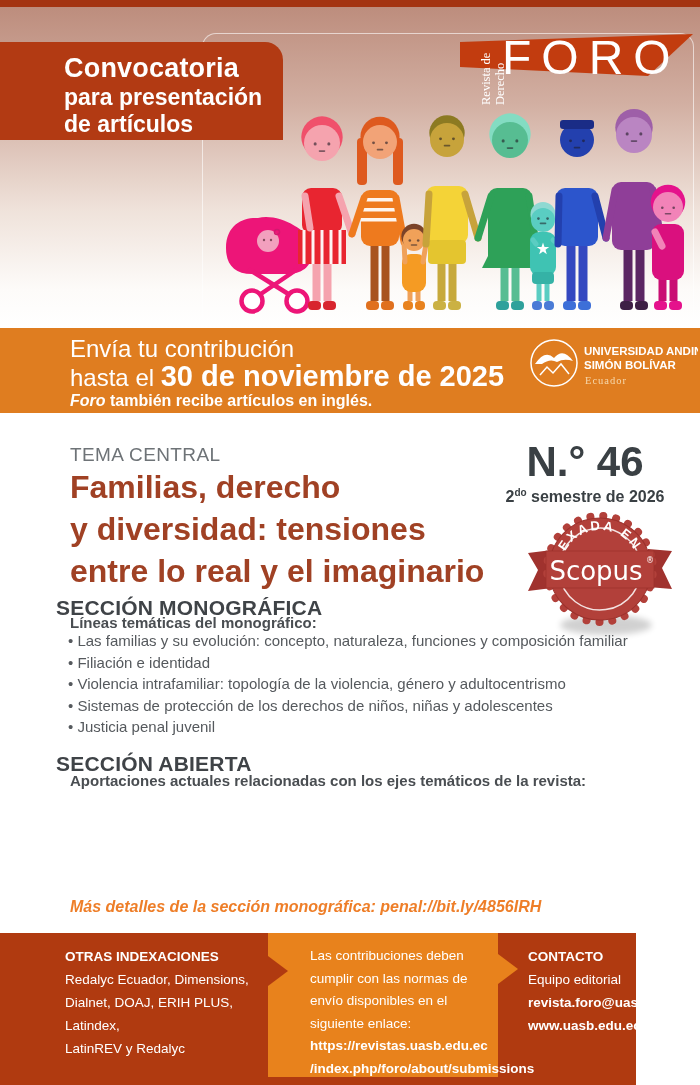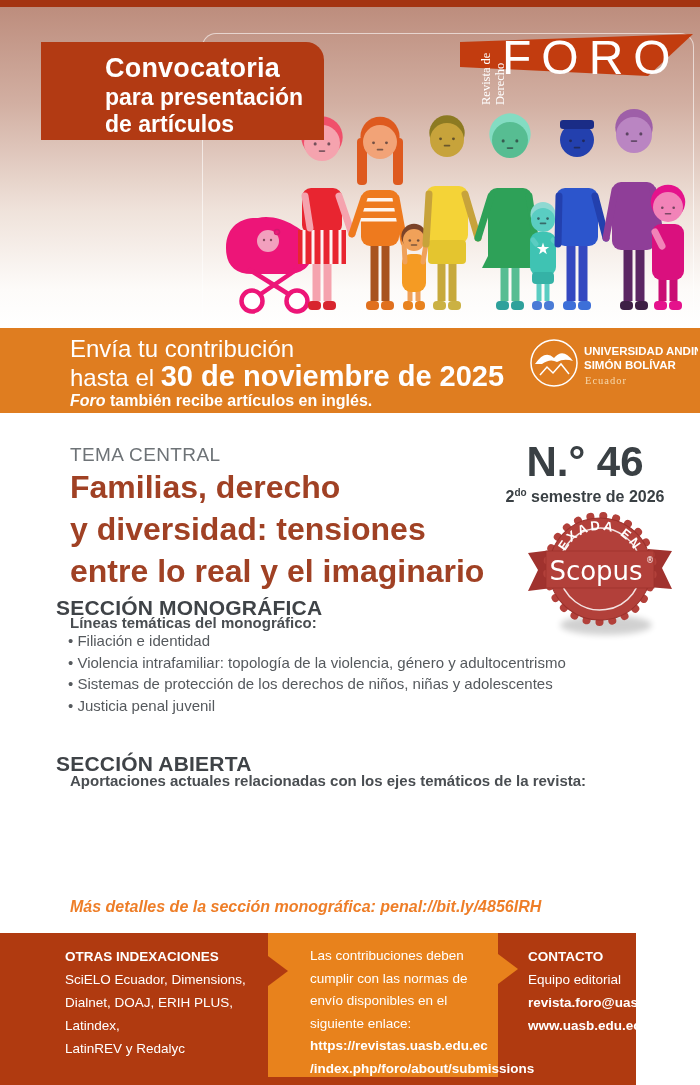--- a/index.html
+++ b/index.html
@@ -7,21 +7,21 @@
           font-family:"Liberation Sans",sans-serif;}
   
   .top-bar{position:absolute;left:0;top:0;width:700px;height:7px;background:var(--top_bar);}
   .hero{position:absolute;left:0;top:7px;width:700px;height:321px;
         background:linear-gradient(180deg,#BD8D7D 0%,#D2AFA2 30%,#EFE2DA 63%,#FDFBF9 88%,#FFFFFF 100%);}
   .frame-tr{position:absolute;left:202px;top:26px;width:490px;height:296px;
             border-top:1px solid rgba(255,255,255,.6);border-right:1px solid rgba(255,255,255,.6);
             border-left:1px solid rgba(255,255,255,.6);border-radius:14px 14px 0 0;}
   .illustration{position:absolute;left:0;top:-7px;width:700px;height:330px;}
   .conv-box{position:absolute;left:0;top:35px;width:283px;height:98px;background:var(--dark_red);
-            border-radius:0 18px 0 0;color:#fff;padding:11px 0 16px 64px;box-sizing:border-box;margin-left:41px;}
+            border-radius:0 18px 0 0;color:#fff;padding:11px 0 16px 64px;box-sizing:border-box;}
   .conv-l1{font-size:27px;font-weight:bold;letter-spacing:.2px;line-height:31px;}
   .conv-l2,.conv-l3{font-size:23px;font-weight:700;line-height:27px;}
   .foro-svg{position:absolute;left:440px;top:18px;width:260px;height:85px;}
   
   .band{position:absolute;left:0;top:328px;width:700px;height:85px;background:var(--band_orange);color:#fff;}
   .band-l1{position:absolute;left:70px;top:7px;font-size:24px;font-weight:400;}
   .band-l2{position:absolute;left:70px;top:32px;font-size:24px;font-weight:400;}
   .band-l2 .date{font-size:29px;font-weight:bold;}
   .band-l3{position:absolute;left:70px;top:64px;font-size:16px;font-weight:bold;}
   .band-l3 .it{font-style:italic;}
@@ -291,39 +291,40 @@
       </text>
     </g>
     <rect x="26" y="54" width="108" height="37" fill="#B2403A" stroke="#9C312C" stroke-width="0.75" opacity="1"></rect>
     <text x="76" y="83" text-anchor="middle" fill="#fff" font-size="26" font-family="DejaVu Sans, sans-serif">Scopus</text>
     <text x="126" y="66" fill="#fff" font-size="8" font-family="DejaVu Sans, sans-serif">®</text>
   </svg>
 
   <div class="sec-h mono-h">SECCIÓN MONOGRÁFICA</div>
   <div class="sec-sub mono-sub">Líneas temáticas del monográfico:</div>
   <ul class="blist mono-list">
+      <li>Las familias y su evolución: concepto, naturaleza, funciones y composición familiar</li>
       <li>Filiación e identidad</li>
       <li>Violencia intrafamiliar: topología de la violencia, género y adultocentrismo</li>
       <li>Sistemas de protección de los derechos de niños, niñas y adolescentes</li>
       <li>Justicia penal juvenil</li>
     </ul>
 
   <div class="sec-h ab-h">SECCIÓN ABIERTA</div>
   <div class="sec-sub ab-sub">Aportaciones actuales relacionadas con los ejes temáticos de la revista:</div>
 
   <div class="more"><span>Más detalles de la sección monográfica: </span><a href="#">penal://bit.ly/4856IRH</a></div>
 
   <div class="footer">
     <div class="f-orange"></div>
     <div class="chev1"></div>
     <div class="chev2"></div>
 
     <div class="f-col f-col1">
       <div class="fh">OTRAS INDEXACIONES</div>
-      <div>SciELO Ecuador, Dimensions,</div>
+      <div>Redalyc Ecuador, Dimensions,</div>
       <div>Dialnet, DOAJ, ERIH PLUS, Latindex,</div>
       <div>LatinREV y Redalyc</div>
     </div>
 
     <div class="f-col f-col2">
       <div>Las contribuciones deben</div>
       <div>cumplir con las normas de</div>
       <div>envío disponibles en el</div>
       <div>siguiente enlace:</div>
       <div class="fb"><a href="#">https://revistas.uasb.edu.ec</a></div>

